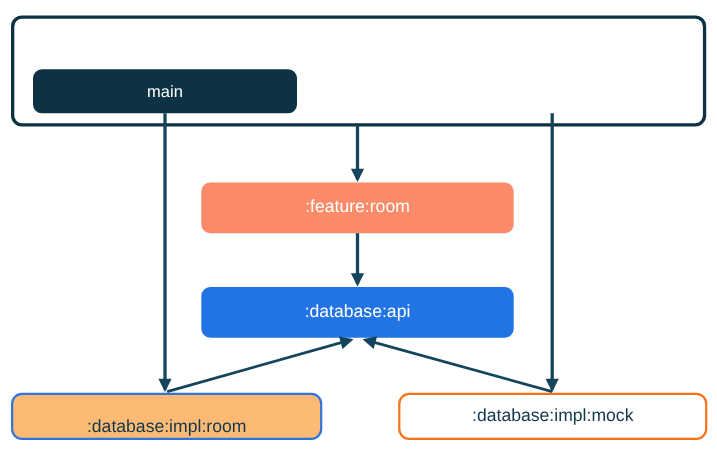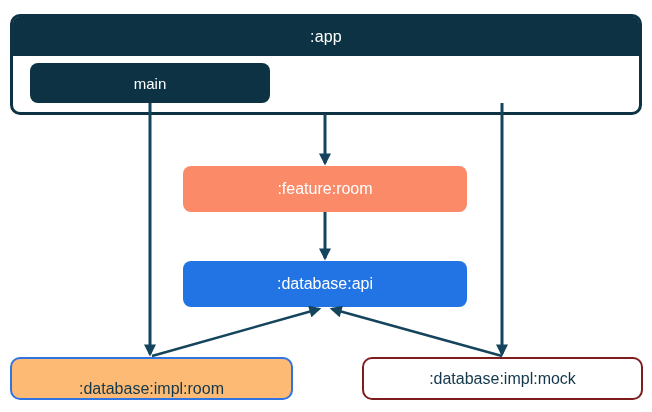--- a/index.html
+++ b/index.html
@@ -27,33 +27,30 @@
   .ss-main{left:17px;background:#0d3243;color:#ffffff;justify-content:center;}
   .ss-android{left:369px;background:#0edc81;color:#0d3243;}
   
   .module{
     display:flex;align-items:center;justify-content:center;
     font-size:16px;z-index:2;
   }
   .mod-feature{left:183px;top:166px;width:284px;height:46px;background:#fa8a68;color:#ffffff;border-radius:8px;}
   .mod-api{left:183px;top:261px;width:284px;height:46px;background:#2273e3;color:#ffffff;border-radius:8px;}
   .mod-room{left:10px;top:357px;width:283px;height:43px;background:#fdba74;color:#12374a;border:2px solid #2f74e0;border-radius:10px;align-items:flex-end;}
-  .mod-mock{left:362px;top:357px;width:281px;height:43px;background:#ffffff;color:#12374a;border:2px solid #7f1d1d;border-radius:10px;}
+  .mod-mock{left:362px;top:357px;width:281px;height:43px;background:#ffffff;color:#12374a;border:2px solid #f97316;border-radius:10px;}
   
   #arrows{position:absolute;left:0;top:0;width:652px;height:412px;z-index:5;pointer-events:none;}
 </style>
 </head>
 <body>
 
 <div id="canvas">
 
   <div class="abs app-container">
-    <div class="app-header">
-      <span>:app</span>
-    </div>
     <div class="source-set ss-main">
       <span>main</span>
     </div>
   </div>
 
   <div class="abs module mod-feature">
     <span>:feature:room</span>
   </div>
   <div class="abs module mod-api">
     <span>:database:api</span>

